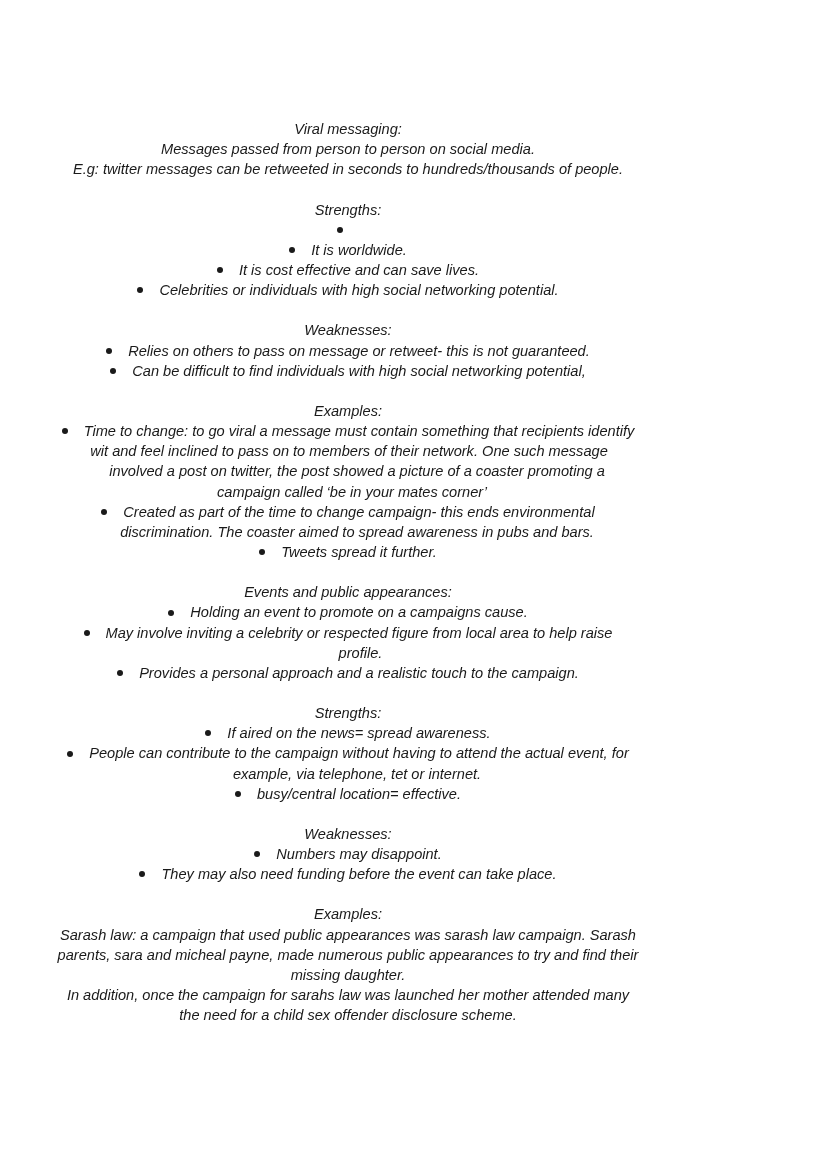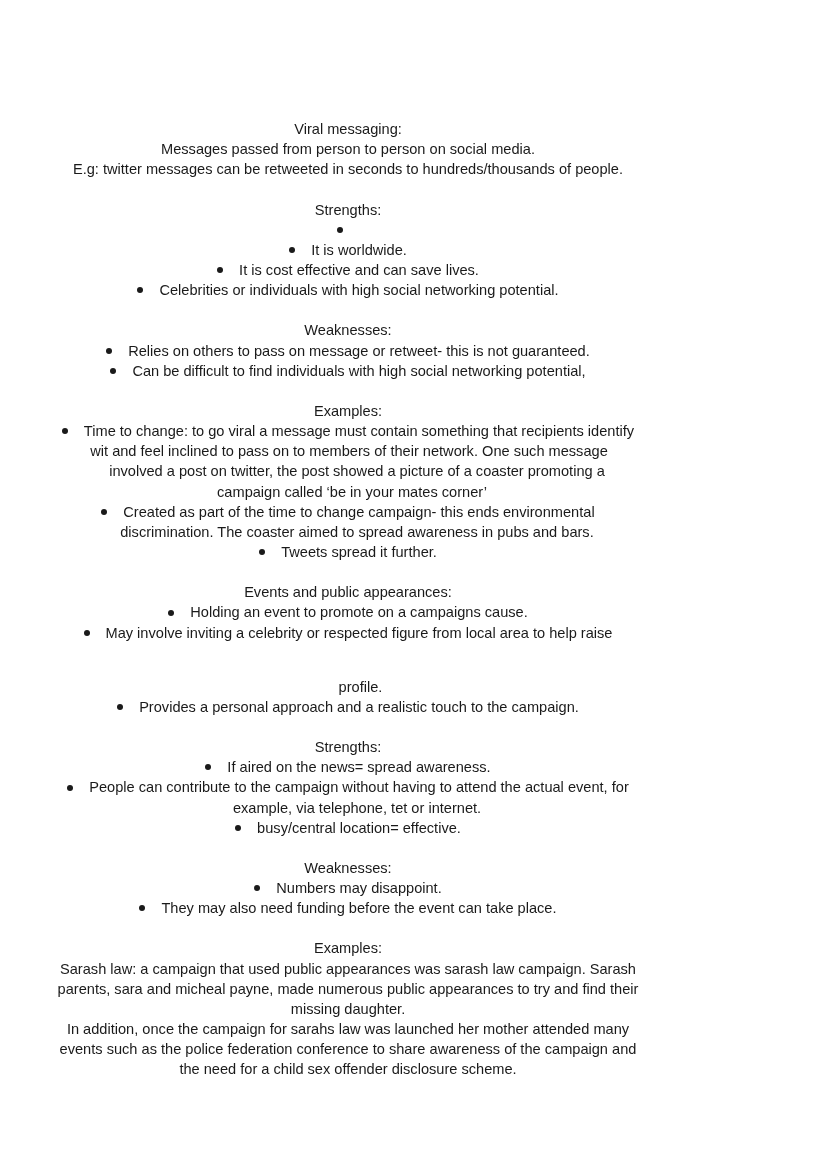--- a/index.html
+++ b/index.html
@@ -1,18 +1,18 @@
 <!DOCTYPE html>
 <html><head>
 <meta charset="utf-8">
 <style>
   html, body { margin: 0; padding: 0; background: #ffffff; }
   body { width: 828px; height: 1169px; position: relative; overflow: hidden;
          font-family: "Liberation Sans", sans-serif; color: #1a1a1a; }
-  .page { position: absolute; left: 0; top: 119px; width: 696px; }
+  .page { position: absolute; left: 0; top: 119px; width: 696px; font-style: italic; }
   .line { height: 20.15px; line-height: 20.15px; font-size: 14.6px; text-align: center; white-space: nowrap; }
   .blank { height: 20.15px; }
   .bullet { display: inline-block; width: 6px; height: 6px; border-radius: 50%; background: #1a1a1a;
             vertical-align: middle; margin-right: 16px; position: relative; top: -1px; }
 </style>
 </head>
 <body>
 
 <div class="page" id="page">
     <div class="line"><span>Viral messaging:</span></div>
@@ -34,33 +34,32 @@
     <div class="line" style="padding-left: 2px;"><span>wit and feel inclined to pass on to members of their network. One such message</span></div>
     <div class="line" style="padding-left: 18px;"><span>involved a post on twitter, the post showed a picture of a coaster promoting a</span></div>
     <div class="line" style="padding-left: 8px; text-align: center;"><span>campaign called ‘be in your mates corner’</span></div>
     <div class="line"><span class="bullet"></span><span>Created as part of the time to change campaign- this ends environmental</span></div>
     <div class="line" style="padding-left: 18px;"><span>discrimination. The coaster aimed to spread awareness in pubs and bars.</span></div>
     <div class="line"><span class="bullet"></span><span>Tweets spread it further.</span></div>
     <div class="blank"></div>
     <div class="line"><span>Events and public appearances:</span></div>
     <div class="line"><span class="bullet"></span><span>Holding an event to promote on a campaigns cause.</span></div>
     <div class="line"><span class="bullet"></span><span>May involve inviting a celebrity or respected figure from local area to help raise</span></div>
-    <div class="line" style="padding-left: 25px; margin-top: 34px;"><span>profile.</span></div>
+    <div class="line" style="padding-left: 25px;"><span>profile.</span></div>
     <div class="line"><span class="bullet"></span><span>Provides a personal approach and a realistic touch to the campaign.</span></div>
     <div class="blank"></div>
     <div class="line"><span>Strengths:</span></div>
     <div class="line"><span class="bullet"></span><span>If aired on the news= spread awareness.</span></div>
     <div class="line"><span class="bullet"></span><span>People can contribute to the campaign without having to attend the actual event, for</span></div>
     <div class="line" style="padding-left: 18px;"><span>example, via telephone, tet or internet.</span></div>
     <div class="line"><span class="bullet"></span><span>busy/central location= effective.</span></div>
     <div class="blank"></div>
     <div class="line"><span>Weaknesses:</span></div>
     <div class="line"><span class="bullet"></span><span>Numbers may disappoint.</span></div>
     <div class="line"><span class="bullet"></span><span>They may also need funding before the event can take place.</span></div>
     <div class="blank"></div>
     <div class="line"><span>Examples:</span></div>
     <div class="line"><span>Sarash law: a campaign that used public appearances was sarash law campaign. Sarash</span></div>
     <div class="line"><span>parents, sara and micheal payne, made numerous public appearances to try and find their</span></div>
     <div class="line"><span>missing daughter.</span></div>
     <div class="line"><span>In addition, once the campaign for sarahs law was launched her mother attended many</span></div>
-    <div class="line"><span>events such as the police federation conference to share awareness of the campaign and</span></div>
     <div class="line"><span>the need for a child sex offender disclosure scheme.</span></div>
   </div>
 
 </body></html>

